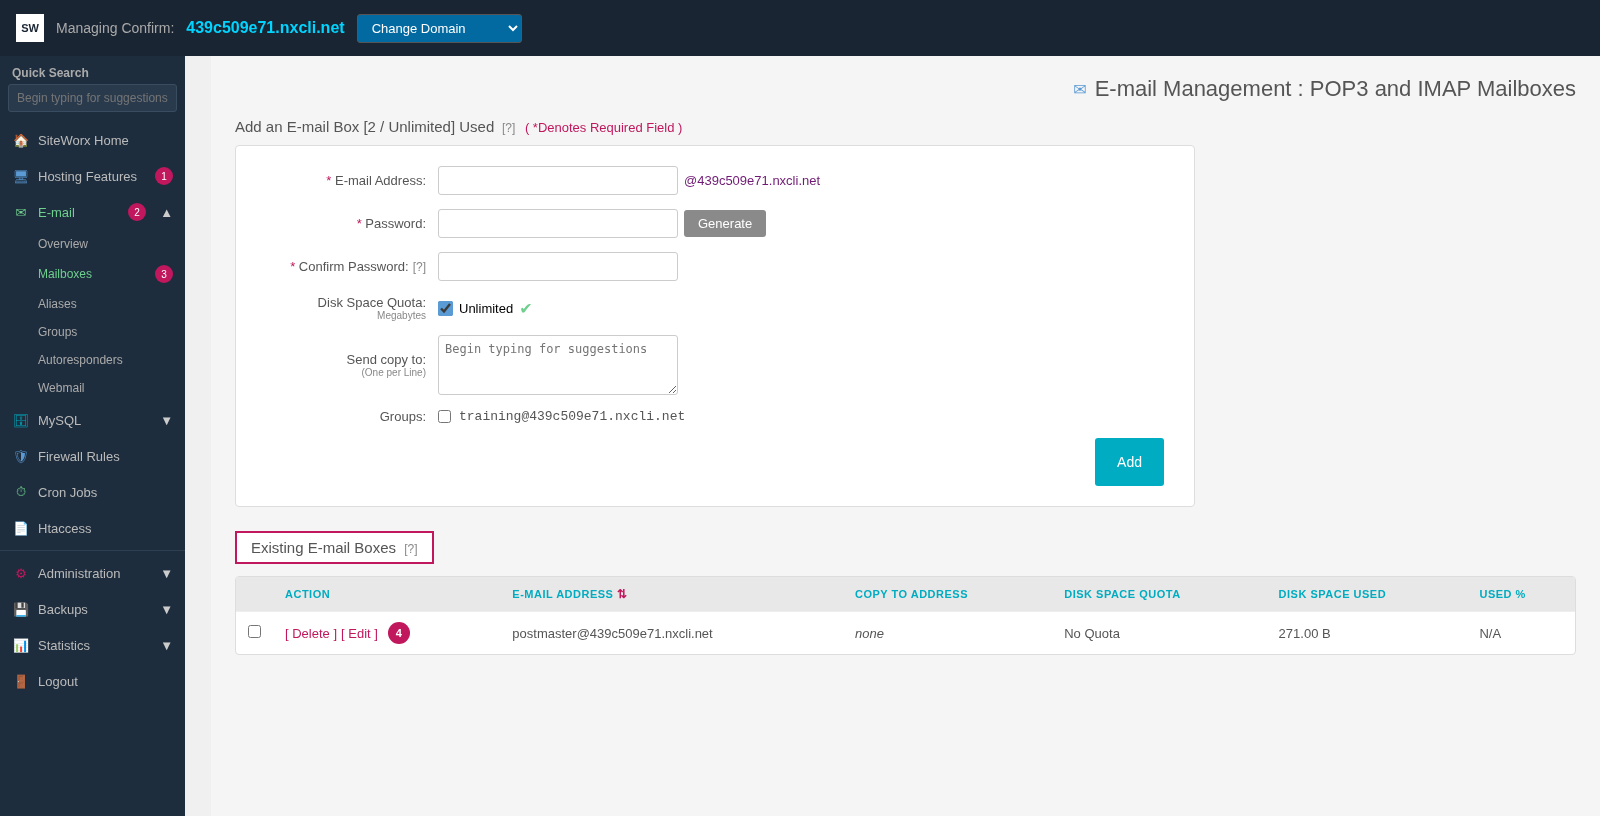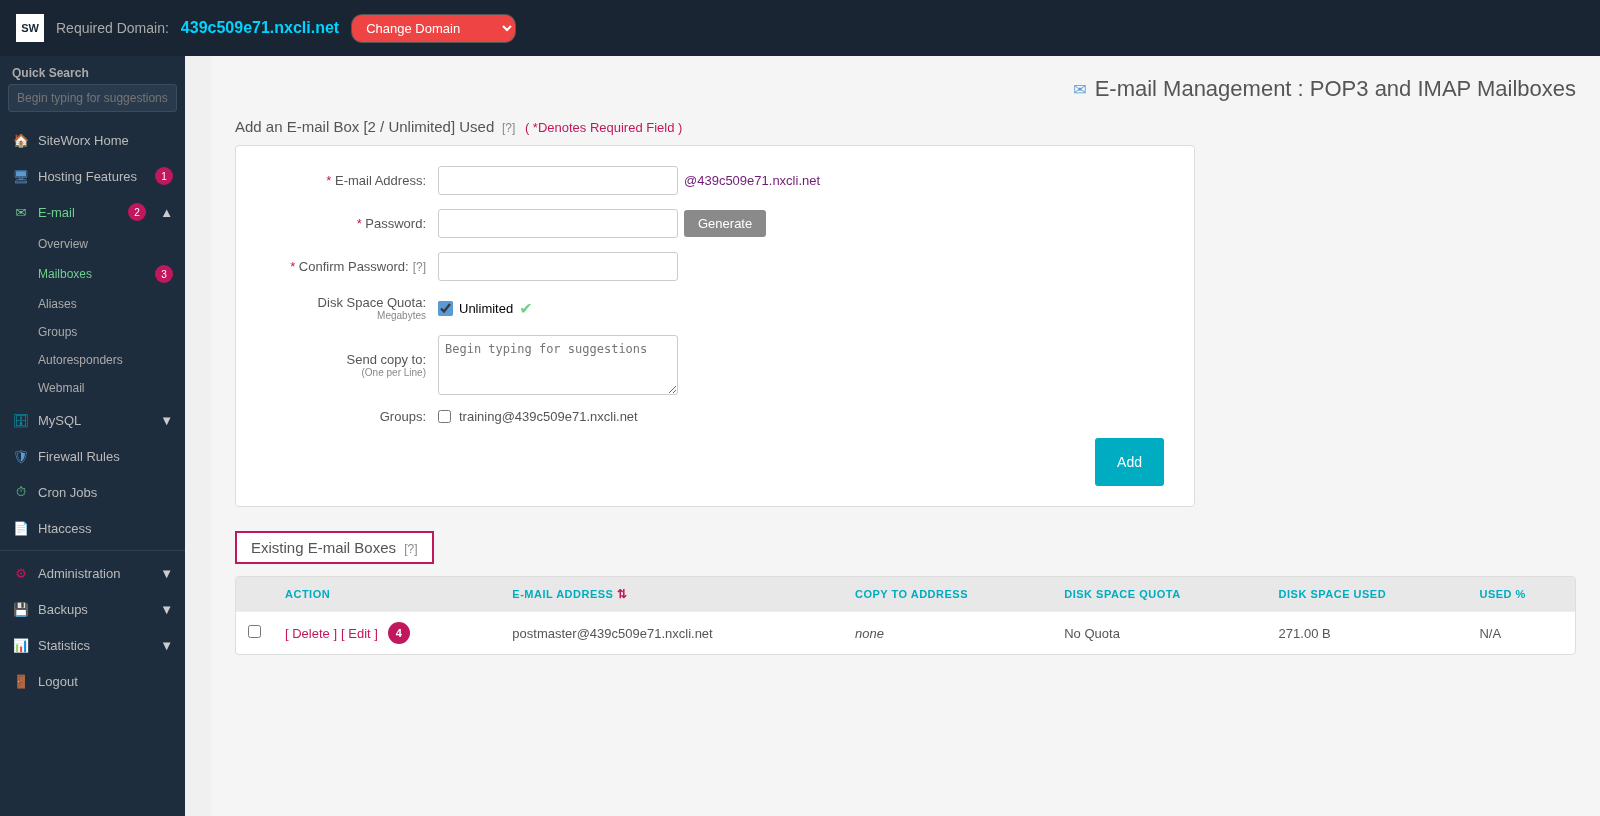--- a/index.html
+++ b/index.html
@@ -18,27 +18,27 @@
     }
     .top-bar-logo {
       width: 28px; height: 28px;
       background: #fff;
       display: flex; align-items: center; justify-content: center;
       font-weight: bold; color: #1a2533; font-size: 11px;
     }
     .top-bar-domain-label { color: #aaa; font-size: 14px; }
     .top-bar-domain-name { color: #00d4ff; font-size: 16px; font-weight: bold; }
     .change-domain-select {
-      background: #ef4444;
+      background: #0369a1;
       color: #fff;
       border: 1px solid #555;
       padding: 5px 10px;
       font-size: 13px;
       cursor: pointer;
-      border-radius: 11px;
+      border-radius: 3px;
     }
 
     
     .layout { display: flex; flex: 1; overflow: hidden; gap: 26px; }
 
     
     .sidebar {
       width: 185px;
       background: #1e2d3d;
       color: #ccc;
@@ -170,21 +170,21 @@
       width: 240px;
       height: 60px;
       border: 1px solid #ccc;
       border-radius: 3px;
       font-size: 12px;
       color: #aaa;
       padding: 6px;
       resize: vertical;
     }
     .groups-checkbox { display: flex; align-items: center; gap: 8px; }
-    .groups-label { color: #555; }
+    .groups-label { color: #555; font-family: Liberation Mono, monospace; }
     .btn-add {
       background: #00acc1;
       color: #fff;
       border: none;
       padding: 16px 22px;
       font-size: 14px;
       border-radius: 3px;
       cursor: pointer;
       display: block;
       margin-left: auto;
@@ -284,21 +284,21 @@
 
     ::-webkit-scrollbar { width: 6px; }
     ::-webkit-scrollbar-track { background: #1e2d3d; }
     ::-webkit-scrollbar-thumb { background: #3a5068; border-radius: 3px; }
   </style>
 </head>
 <body>
 
 <div class="top-bar">
   <div class="top-bar-logo">SW</div>
-  <span class="top-bar-domain-label">Required Domain:</span>
+  <span class="top-bar-domain-label">Managing Confirm:</span>
   <span class="top-bar-domain-name">439c509e71.nxcli.net</span>
   <select class="change-domain-select">
     <option>Change Domain</option>
     <option>439c509e71.nxcli.net</option>
   </select>
 </div>
 
 <div class="layout">
 
   <div class="sidebar">

